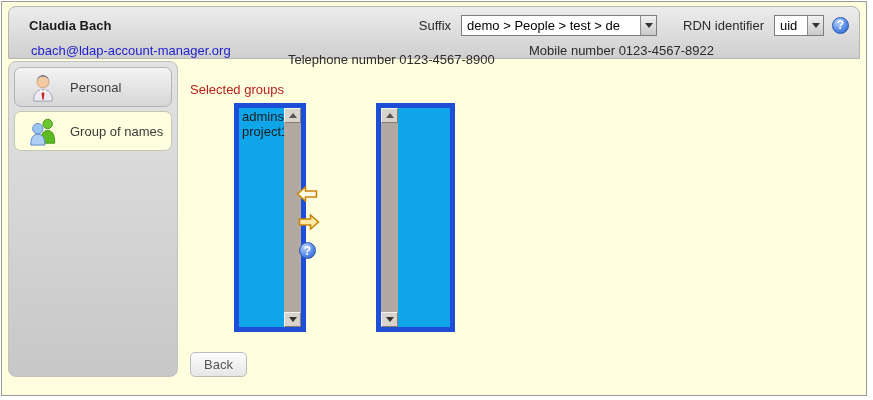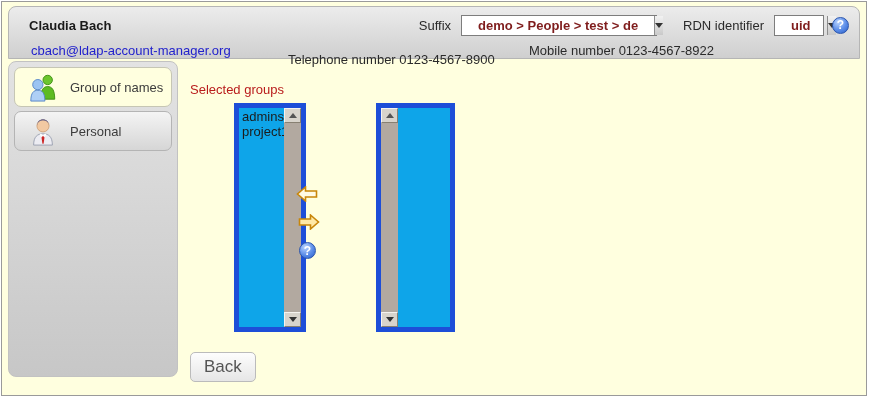--- a/index.html
+++ b/index.html
@@ -21,21 +21,21 @@
     position: absolute; left: 0; top: 6px; width: 100%; height: 24px;
     display: flex; align-items: center; padding: 0 10px 0 20px; gap: 48px;
   }
   .user-name { font-weight: bold; color: #1a1a1a; }
   .header-right { margin-left: auto; display: flex; align-items: center; gap: 8px; }
   .hdr-label { color: #2a2a2a; margin-right: 2px; }
   .select {
     display: inline-flex; align-items: center; height: 21px;
     background: #fff; border: 1px solid #7d7d7d;
   }
-  .select-value { padding: 0 16px; white-space: nowrap; color: #7f1d1d; font-weight: bold; }
+  .select-value { padding: 0 5px; white-space: nowrap; color: #000000; }
   .select-arrow {
     width: 16px; height: 100%; margin-left: auto;
     background: linear-gradient(to bottom, #f2f2f2, #c9c9c9);
     border-left: 1px solid #8d8d8d;
     display: flex; align-items: center; justify-content: center;
   }
   .suffix-select { width: 196px; }
   .rdn-select { width: 50px; }
   .gap { width: 10px; }
 
@@ -95,21 +95,21 @@
   }
   .scroll-track { flex: 1; background: #b2a9a0; cursor: pointer; }
 
   .mover { position: absolute; width: 22px; height: 16px; cursor: pointer; }
   .mover-left { left: 294px; top: 184px; }
   .mover-right { left: 296px; top: 212px; }
   .mid-help { position: absolute; left: 297px; top: 240px; }
 
   .back-button {
     position: absolute; left: 188px; top: 350px;
-    padding: 4px 13px; font-size: 17px; color: #555;
+    padding: 4px 13px; font-size: 13px; color: #555;
     background: linear-gradient(to bottom, #fdfdfd, #e6e6e6);
     border: 1px solid #bbb; border-radius: 5px; cursor: pointer;
     font-family: "Liberation Sans", sans-serif;
   }
 </style>
 </head>
 <body>
 
 <div class="container">
 
@@ -142,42 +142,42 @@
         <span>0123-4567-8900</span>
       </span>
       <span class="mobile-text">
         <span>Mobile number</span>
         <span>0123-4567-8922</span>
       </span>
     </div>
   </div>
 
   <div class="sidebar">
-    <div class="tab tab--active">
-      <span class="tab-icon">
-        <svg viewBox="0 0 32 32" width="30" height="30">
-          <circle cx="21" cy="8.5" r="5" fill="#6cc62e" stroke="#3f8f15" stroke-width="1"></circle>
-          <path d="M13.5 29 C13.5 19 16.5 15.5 21 15.5 C25.5 15.5 28.5 19 28.5 29 Z" fill="#5dbb22" stroke="#3f8f15" stroke-width="1"></path>
-          <circle cx="10.5" cy="13.5" r="5.5" fill="#9cc4f2" stroke="#5585c8" stroke-width="1"></circle>
-          <path d="M3 31 C3 22 6 19.5 10.5 19.5 C15 19.5 18 22 18 31 Z" fill="#aecff5" stroke="#5585c8" stroke-width="1"></path>
-        </svg>
-      </span>
-      <span class="tab-label">Group of names</span>
-    </div>
     <div class="tab tab--inactive">
       <span class="tab-icon">
         <svg viewBox="0 0 32 32" width="30" height="30">
           <path d="M6 31 C6 22 10 19 16 19 C22 19 26 22 26 31 Z" fill="#ececf2" stroke="#9aa0b0" stroke-width="1"></path>
           <circle cx="16" cy="10.5" r="6.5" fill="#f2c9a2" stroke="#c89a70" stroke-width="0.8"></circle>
           <path d="M9.6 10 A6.5 6.5 0 0 1 22.4 10 C22 6 20 3.6 16 3.6 C12 3.6 10 6 9.6 10 Z" fill="#27337e"></path>
           <path d="M13 19.5 L16 22 L19 19.5" fill="none" stroke="#ffffff" stroke-width="2"></path>
           <path d="M16 21 L14.4 23 L15.4 29.5 L16.6 29.5 L17.6 23 Z" fill="#cc2525"></path>
         </svg>
       </span>
       <span class="tab-label">Personal</span>
+    </div>
+    <div class="tab tab--active">
+      <span class="tab-icon">
+        <svg viewBox="0 0 32 32" width="30" height="30">
+          <circle cx="21" cy="8.5" r="5" fill="#6cc62e" stroke="#3f8f15" stroke-width="1"></circle>
+          <path d="M13.5 29 C13.5 19 16.5 15.5 21 15.5 C25.5 15.5 28.5 19 28.5 29 Z" fill="#5dbb22" stroke="#3f8f15" stroke-width="1"></path>
+          <circle cx="10.5" cy="13.5" r="5.5" fill="#9cc4f2" stroke="#5585c8" stroke-width="1"></circle>
+          <path d="M3 31 C3 22 6 19.5 10.5 19.5 C15 19.5 18 22 18 31 Z" fill="#aecff5" stroke="#5585c8" stroke-width="1"></path>
+        </svg>
+      </span>
+      <span class="tab-label">Group of names</span>
     </div>
   </div>
 
   <div class="group-label sel-label">Selected groups</div>
   <div class="listbox sel-listbox">
     <div class="list-items">
         <div class="list-item">admins</div>
         <div class="list-item">project1</div>
       </div>
     <div class="scrollbar">

